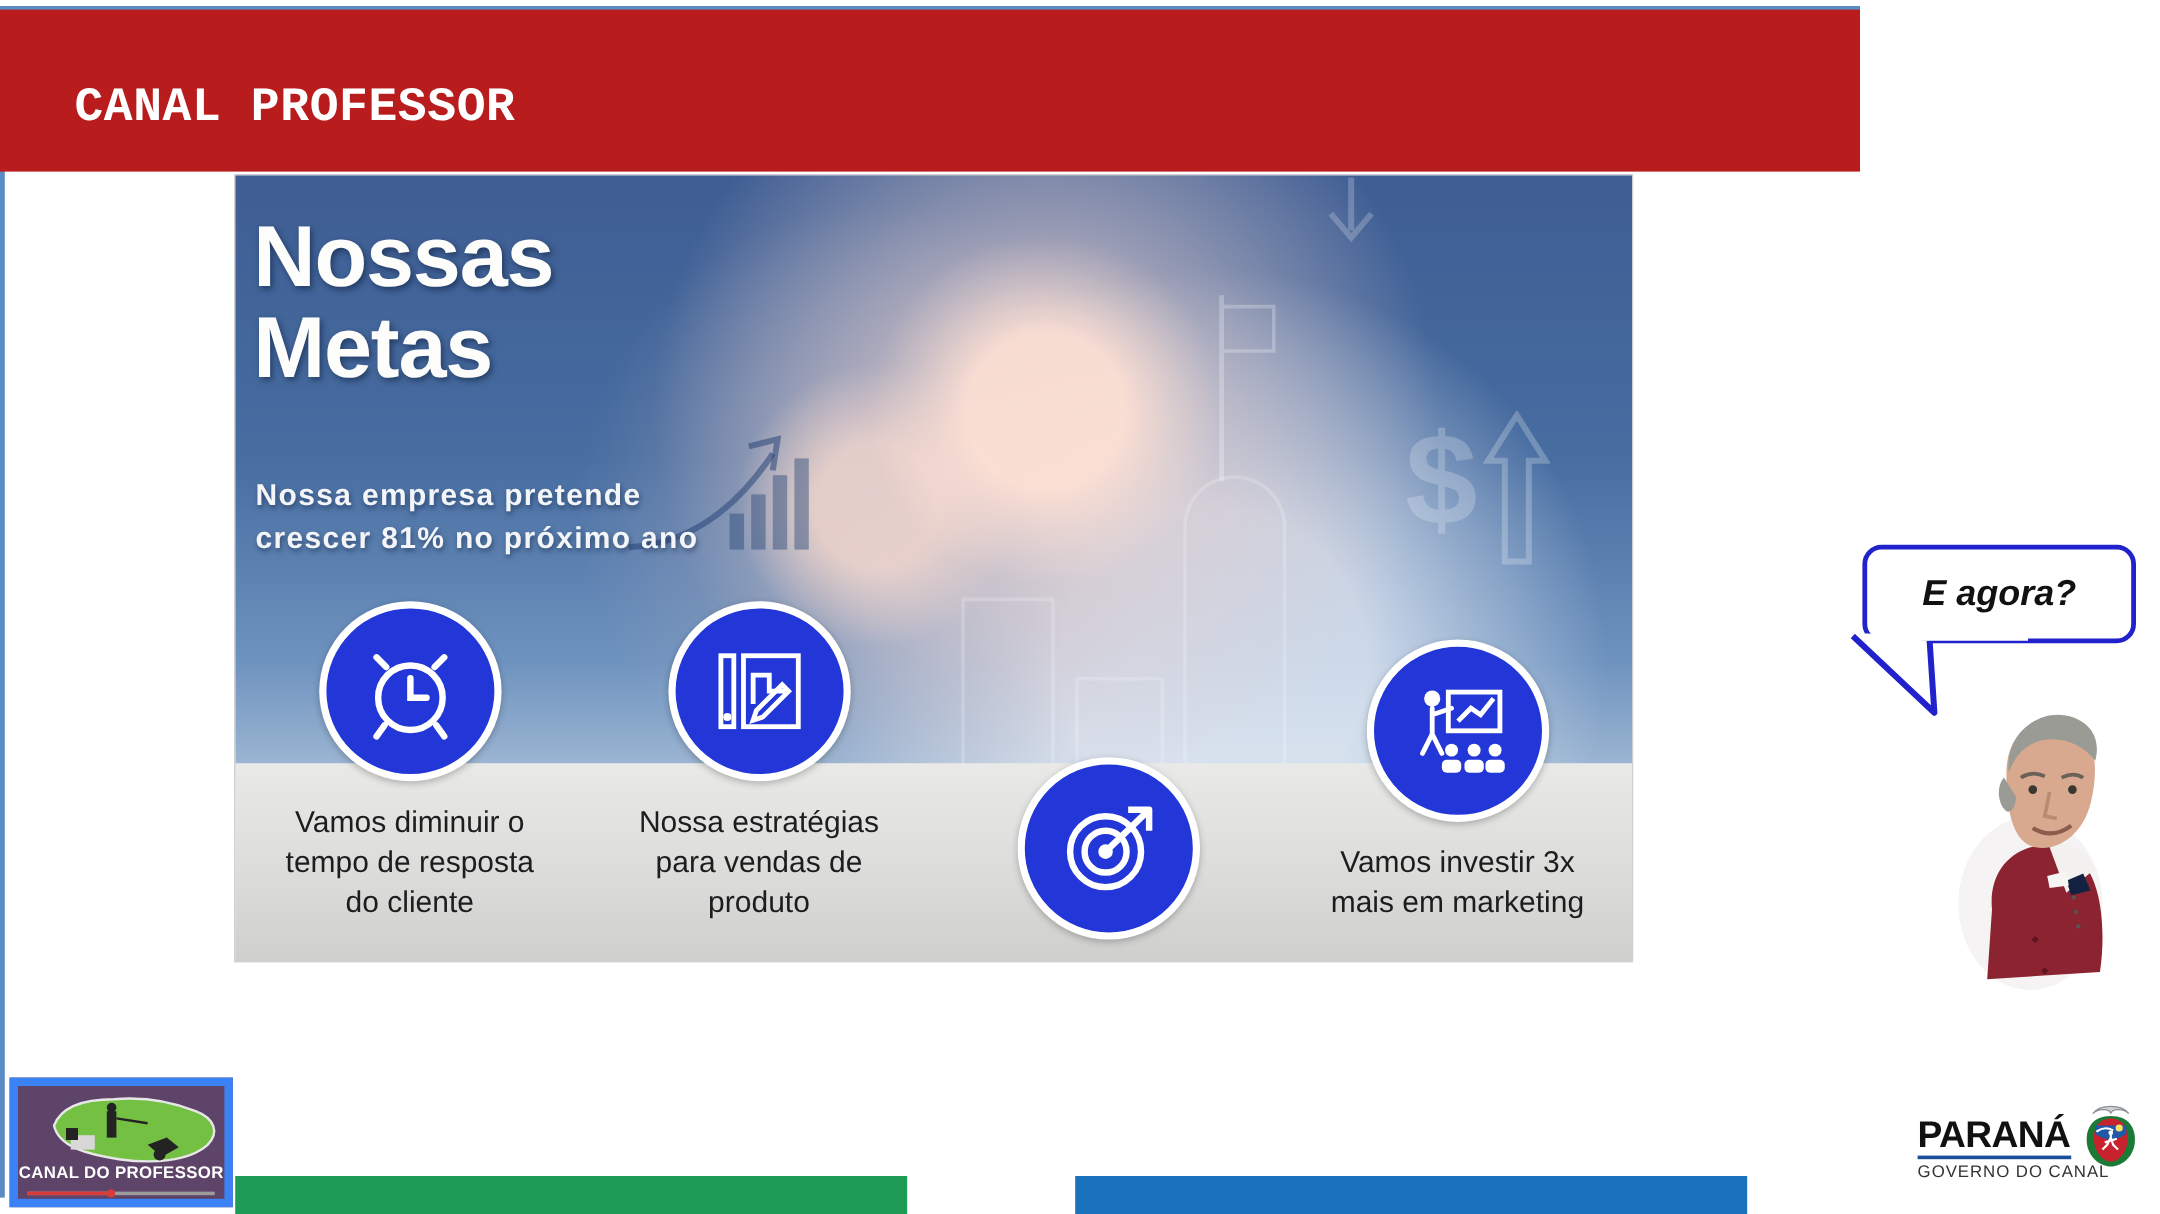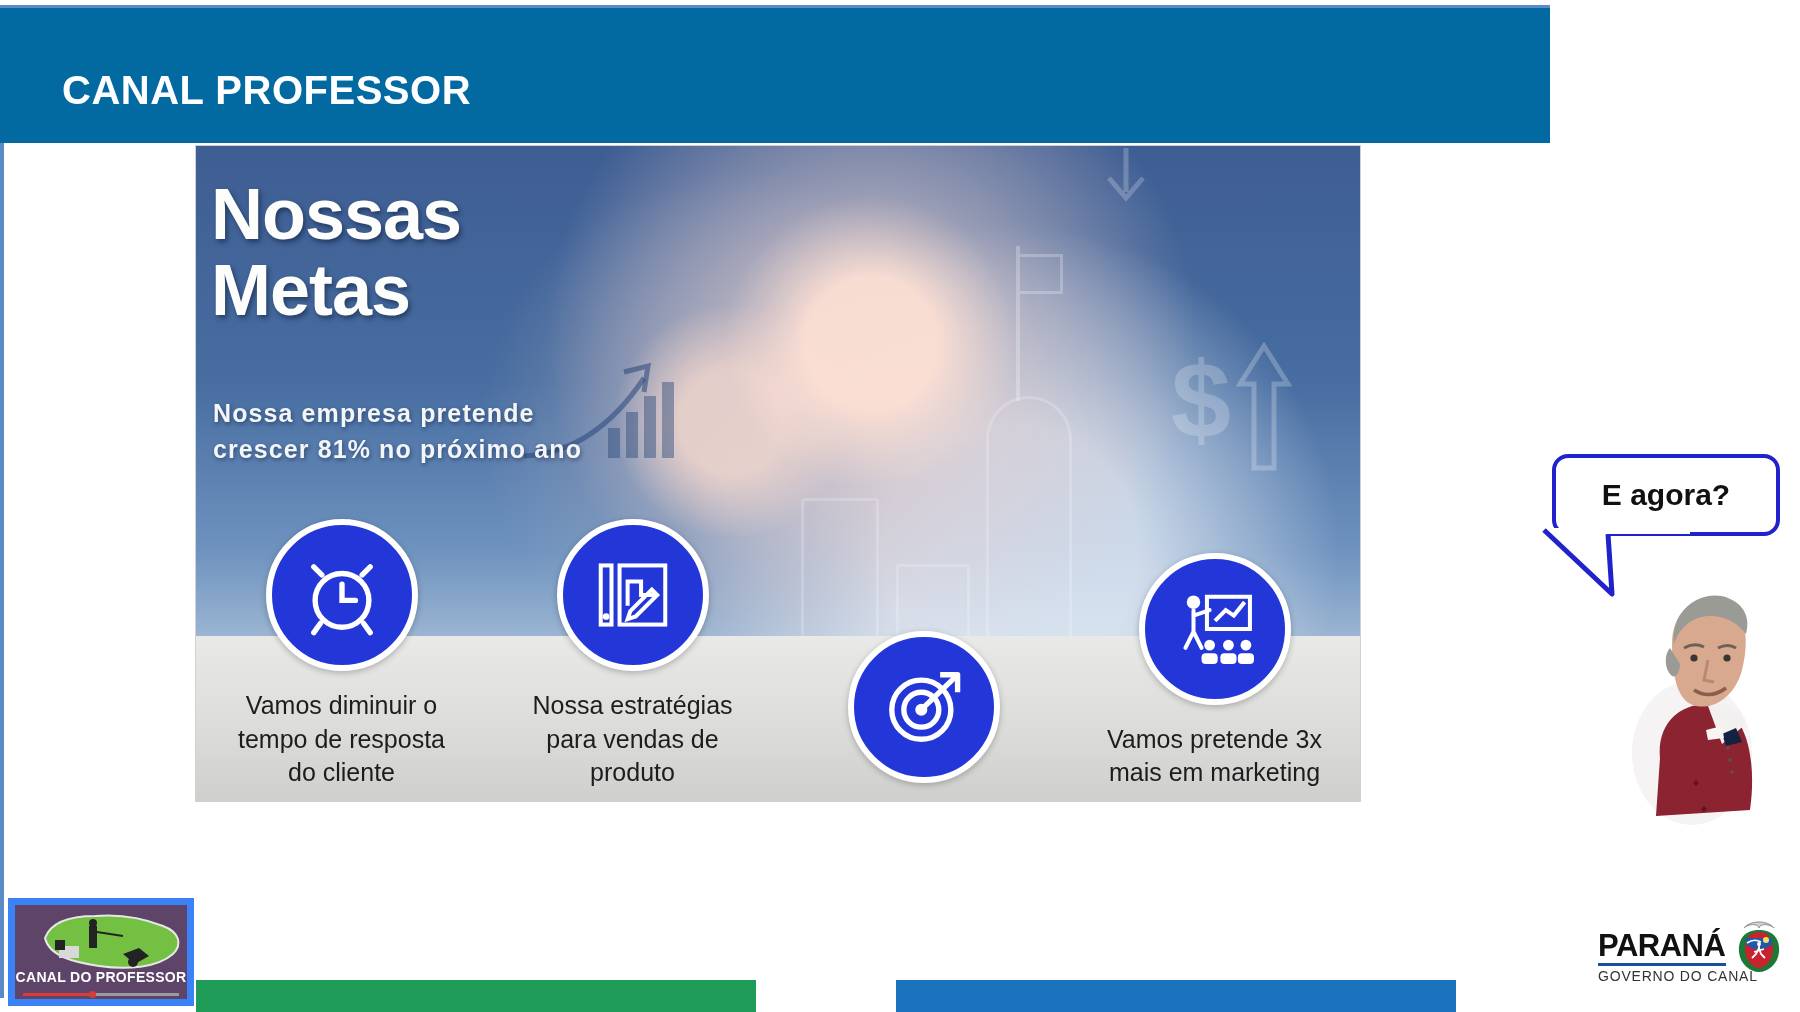--- a/index.html
+++ b/index.html
@@ -7,21 +7,21 @@
     width: 1800px; height: 1012px;
     background: #ffffff;
     font-family: "Liberation Sans", sans-serif;
     overflow: hidden;
   }
   #stage { position: relative; width: 1800px; height: 1012px; background: #fff; }
 
   
   .header-bar{
     position:absolute; left:0; top:5px; width:1550px; height:138px;
-    background:#0369a1; border-top:3px solid #5b8bc4;
+    background:#b91c1c; border-top:3px solid #5b8bc4;font-family:Liberation Mono, monospace;
   }
   .header-title{
     position:absolute; left:62px; top:60px;
     font-size:40px; font-weight:bold; color:#ffffff;
     letter-spacing:0.5px; white-space:nowrap;
   }
 
   
   .slide{
     position:absolute; left:196px; top:146px; width:1164px; height:655px;
@@ -76,28 +76,28 @@
   .icon-circle{
     width:152px; height:152px; border-radius:50%;
     background:#2336d8; border:6px solid #ffffff;
     box-shadow:0 2px 6px rgba(0,0,0,.25);
     display:flex; align-items:center; justify-content:center;
     position:relative; z-index:3; margin-bottom:18px;
   }
   .icon-circle svg{ width:86px; height:86px; }
   .col-text{
     font-size:25px; line-height:1.33; color:#1d1d1d; text-align:center;
-    max-width:235px; margin-bottom:12px; position:relative; z-index:3;
+    max-width:235px; margin-bottom:32px; position:relative; z-index:3;
   }
 
   
   .bubble{
     position:absolute; left:1552px; top:454px; width:228px; height:82px;
     background:#ffffff; border:4px solid #2222cc; border-radius:16px;
-    display:flex; align-items:center; justify-content:center;
+    display:flex; align-items:center; justify-content:center;font-style:italic;
   }
   .bubble-text{ font-size:30px; font-weight:bold; color:#111; }
   .bubble-tail{ position:absolute; left:1540px; top:528px; width:160px; height:85px; }
 
   
   .presenter{ position:absolute; left:1600px; top:548px; width:200px; height:300px; }
 
   
   .video-card{
     position:absolute; left:8px; top:898px; width:186px; height:108px;
@@ -221,21 +221,21 @@
             <circle cx="16" cy="12" r="5" fill="#fff"></circle>
             <path d="M16 18 L16 34 M16 22 L28 18 M16 34 L10 46 M16 34 L22 46" stroke="#fff" stroke-width="3" stroke-linecap="round"></path>
             <circle cx="28" cy="44" r="4" fill="#fff"></circle>
               <rect x="22" y="50" width="12" height="8" rx="3" fill="#fff"></rect>
             <circle cx="42" cy="44" r="4" fill="#fff"></circle>
               <rect x="36" y="50" width="12" height="8" rx="3" fill="#fff"></rect>
             <circle cx="55" cy="44" r="4" fill="#fff"></circle>
               <rect x="49" y="50" width="12" height="8" rx="3" fill="#fff"></rect>
           </svg>
         </div>
-        <div class="col-text">Vamos pretende 3x mais em marketing</div>
+        <div class="col-text">Vamos investir 3x mais em marketing</div>
       </div>
 
     </div>
   </div>
 
   <div class="bubble">
     <span class="bubble-text">E agora?</span>
   </div>
   <svg class="bubble-tail" viewBox="0 0 160 85">
     <path d="M4 2 L72 66 L68 6" fill="#ffffff" stroke="#2222cc" stroke-width="5" stroke-linejoin="round"></path>

